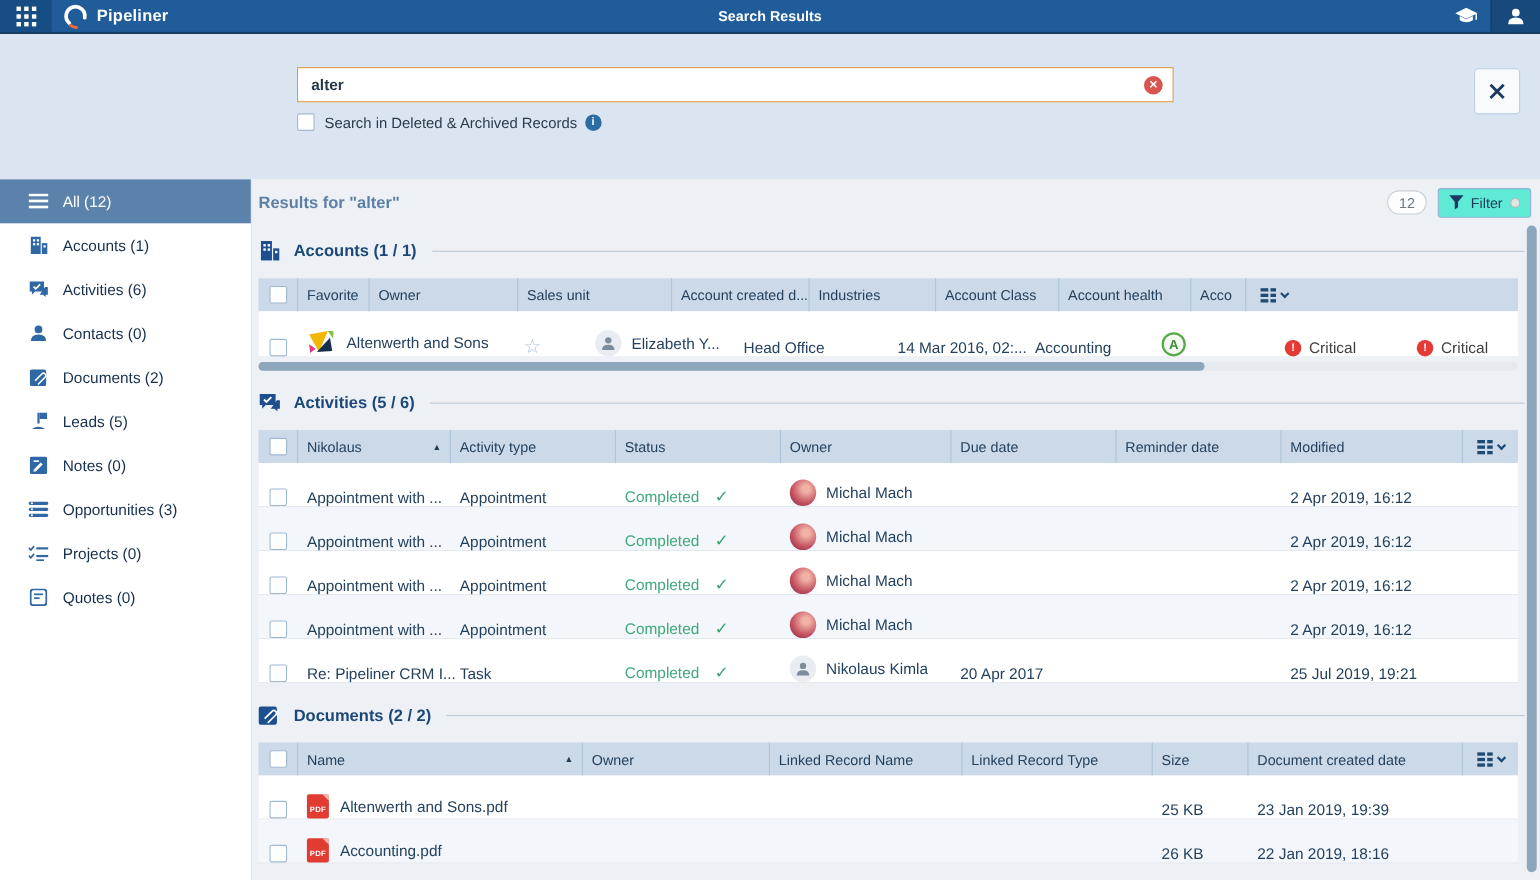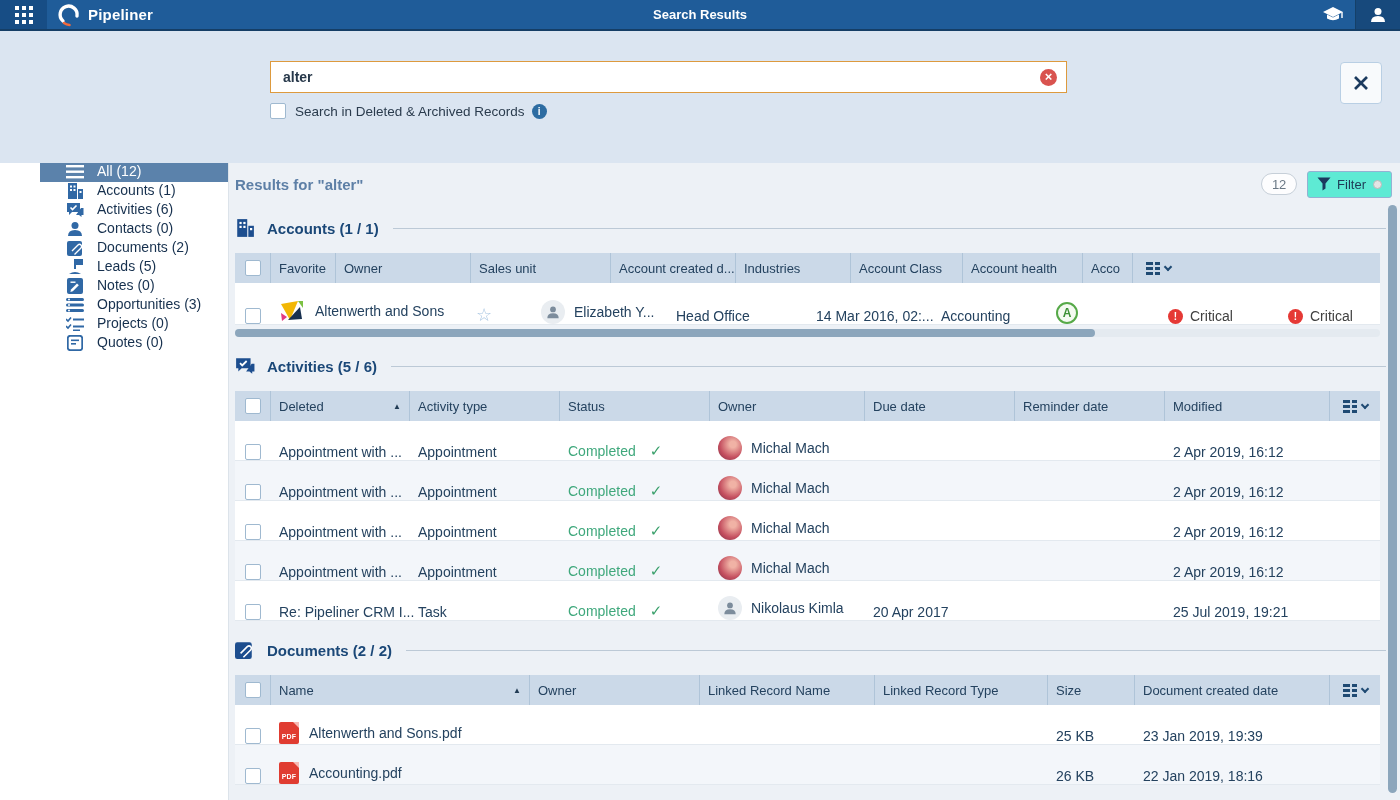--- a/index.html
+++ b/index.html
@@ -40,22 +40,22 @@
   .info-icon { width:15px; height:15px; border-radius:50%; background:#2D6CA2; color:#fff;
                font-size:10px; font-weight:bold; line-height:15px; text-align:center;
                margin-left:7px; cursor:pointer; }
   .close-btn { position:absolute; left:1340px; top:31px; width:42px; height:42px;
                background:#F8FAFC; border:1px solid #B9CFE4; border-radius:4px;
                display:flex; align-items:center; justify-content:center; cursor:pointer; }
 
   
   .sidebar { position:absolute; left:0; top:163px; width:229px; height:637px;
              background:#fff; border-right:1px solid #DCE3EA; }
-  .side-item { height:19px; display:flex; padding-left:25px;
-               color:#16304E; font-size:14px; cursor:pointer;margin-left:40px; }
+  .side-item { height:40px; display:flex; align-items:center; padding-left:25px;
+               color:#16304E; font-size:14px; cursor:pointer; }
   .side-item .s-icon { width:20px; height:18px; color:#3068A5; margin-right:12px;
                        display:flex; align-items:center; justify-content:center; }
   .side-item.selected { background:#5B82AB; color:#fff; }
   .side-item.selected .s-icon { color:#fff; }
 
   
   .content { position:absolute; left:229px; top:163px; width:1171px; height:637px;
              background:#EDF1F6; padding-left:6px; overflow:hidden; }
   .results-header { height:42px; display:flex; align-items:center; }
   .results-title { font-size:15px; font-weight:bold; color:#5D7FA6; }
@@ -440,21 +440,21 @@
     <span class="sec-title">Activities (5 / 6)</span>
     <span class="sec-rule"></span>
   </div>
 
   <div class="tbl">
     <div class="thead">
       <div class="th cbcell tc0">
           <span class="cb"></span>
         </div>
       <div class="th tc1">
-          <span>Deleted</span>
+          <span>Nikolaus</span>
           <span class="sort right">▲</span>
         </div>
       <div class="th tc2">
           <span>Activity type</span>
         </div>
       <div class="th tc3">
           <span>Status</span>
         </div>
       <div class="th tc4">
           <span>Owner</span>

